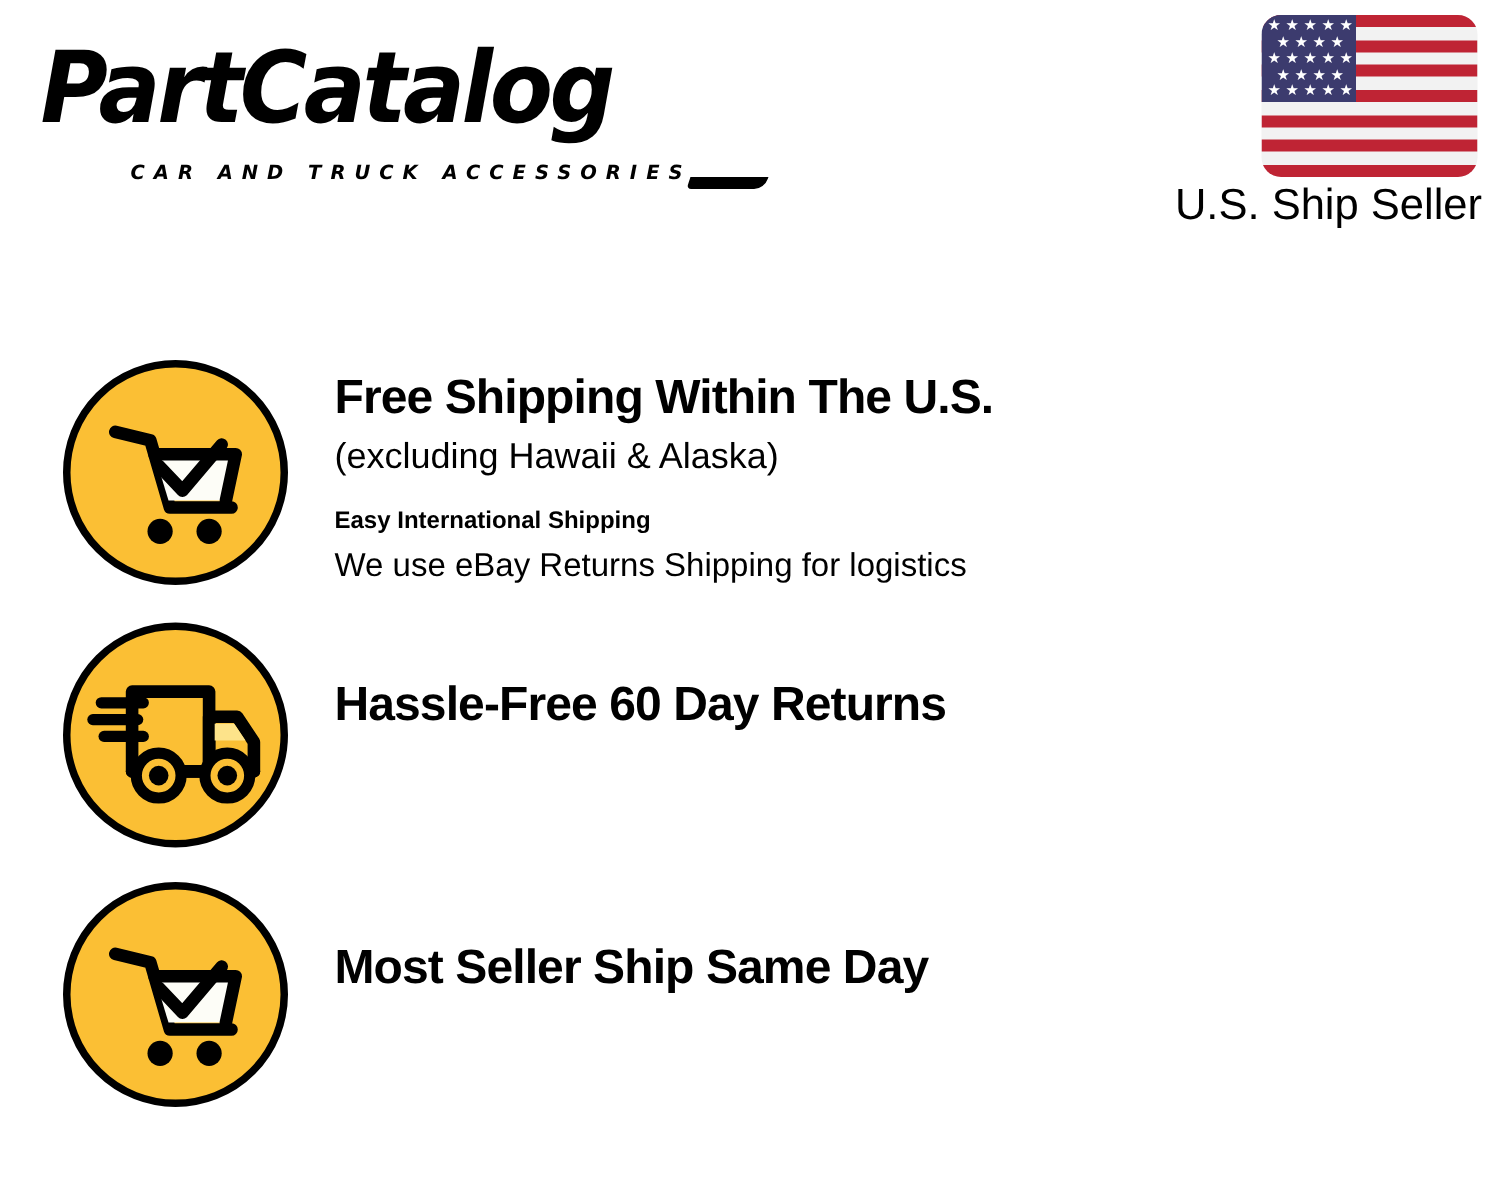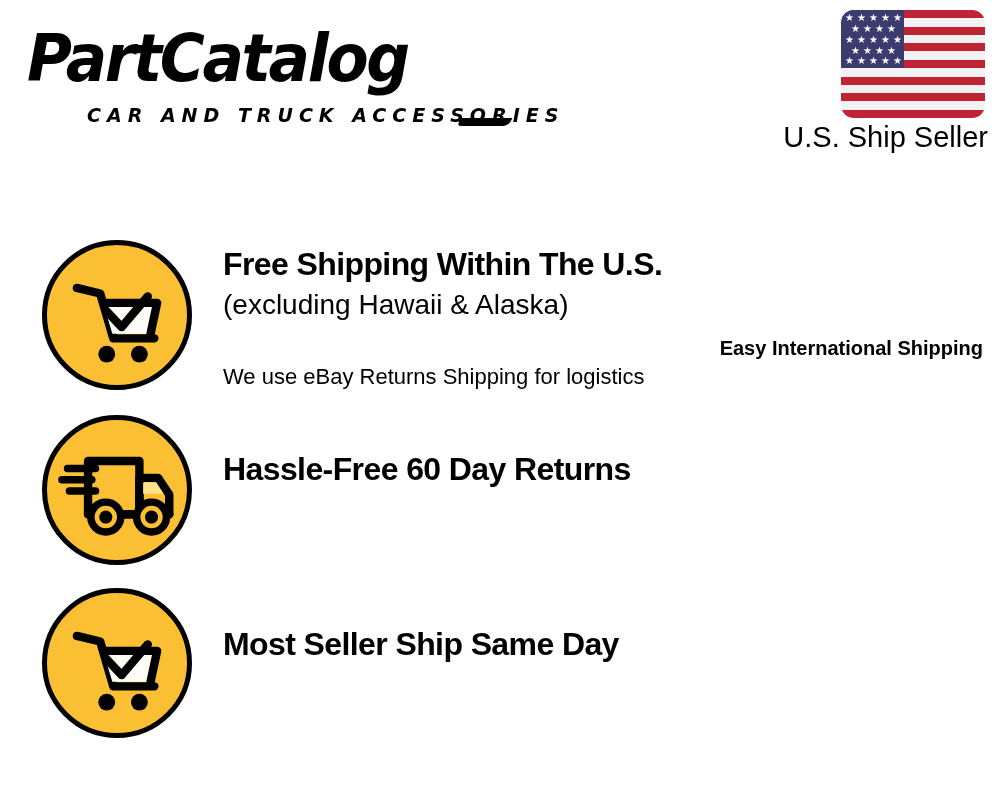--- a/index.html
+++ b/index.html
@@ -9,21 +9,21 @@
   .page{position:relative;width:1000px;height:800px;}
 
   
   .logo{position:absolute;left:27px;top:22px;width:470px;height:95px;}
   .logo-word{position:absolute;left:0;top:0;width:470px;height:74px;
              font-family:"DejaVu Sans",sans-serif;font-weight:700;font-style:italic;
              font-size:66px;line-height:74px;letter-spacing:-2.5px;
              transform:scaleX(.93);transform-origin:left top;white-space:nowrap;}
   .logo-tag{position:absolute;left:60px;top:86px;
             font-family:"DejaVu Sans",sans-serif;font-weight:700;font-style:italic;
-            font-size:19px;line-height:15px;letter-spacing:6.0px;white-space:nowrap;}
+            font-size:13px;line-height:15px;letter-spacing:6.0px;white-space:nowrap;}
   .logo-swoosh{position:absolute;left:432px;top:96px;width:52px;height:8px;
                background:#000;border-radius:0 0 7px 3px;transform:skewX(-18deg);}
 
   .flag{position:absolute;left:841px;top:10px;width:144px;height:108px;
         border-radius:13px;overflow:hidden;background:#f2f2f2;}
   .stripes{position:absolute;inset:0;}
   .stripe{position:absolute;left:0;width:144px;height:8.307px;background:#bf2434;}
   .canton{position:absolute;left:0;top:0;width:63px;height:58.1px;background:#3c3b6e;}
   .star{position:absolute;color:#fff;font-size:10px;line-height:10px;
         font-family:"DejaVu Sans",sans-serif;}
@@ -38,22 +38,22 @@
   .row3{top:588px;}
 
   .badge{position:absolute;left:42px;top:0;width:150px;height:150px;
          border-radius:50%;background:#fbbf34;border:5px solid #000;
          box-sizing:border-box;}
   .badge svg{position:absolute;left:0;top:0;width:100%;height:100%;}
 
   .rtext{position:absolute;left:223px;top:0;width:760px;}
   .h1line{font-size:32px;line-height:48px;font-weight:700;letter-spacing:-.6px;
           white-space:nowrap;}
-  .sub{font-size:28px;line-height:30px;font-weight:400;margin-top:2px;}
-  .bold-sub{font-size:20px;line-height:28px;font-weight:700;margin-top:14px;text-align:right;}
+  .sub{font-size:24px;line-height:30px;font-weight:400;margin-top:2px;}
+  .bold-sub{font-size:16px;line-height:28px;font-weight:700;margin-top:14px;}
   .body-sub{font-size:22px;line-height:30px;font-weight:400;}
   .row2 .rtext{top:30px;}
   .row3 .rtext{top:32px;}
 </style>
 </head>
 <body>
 
 <div class="page">
 
   <div class="logo">

